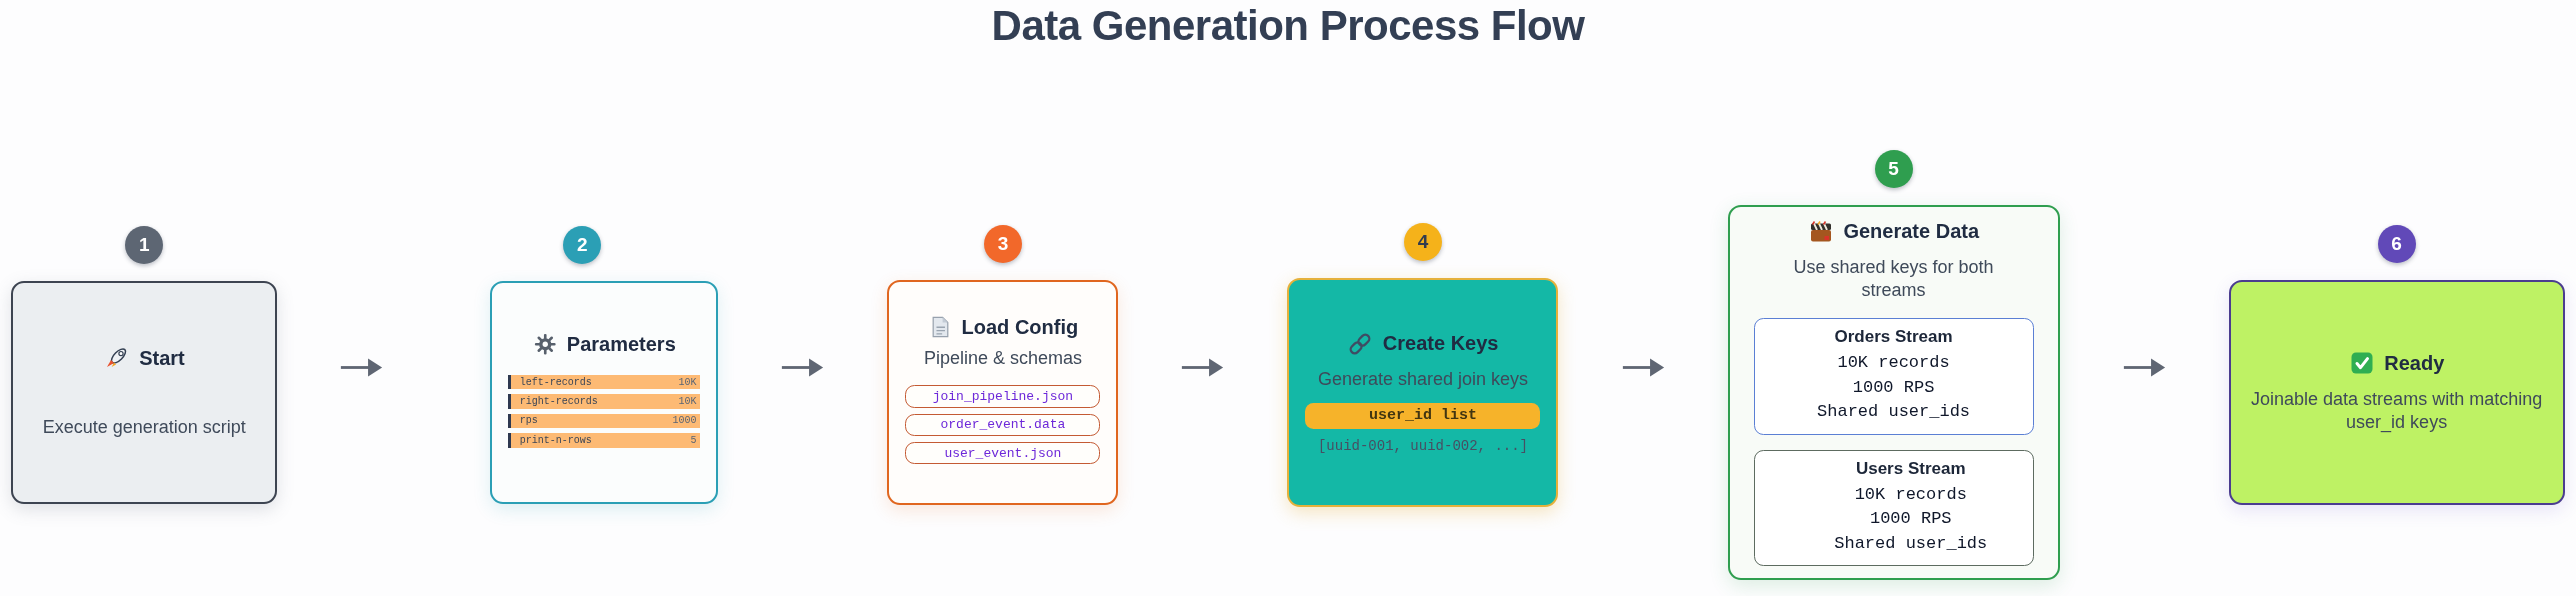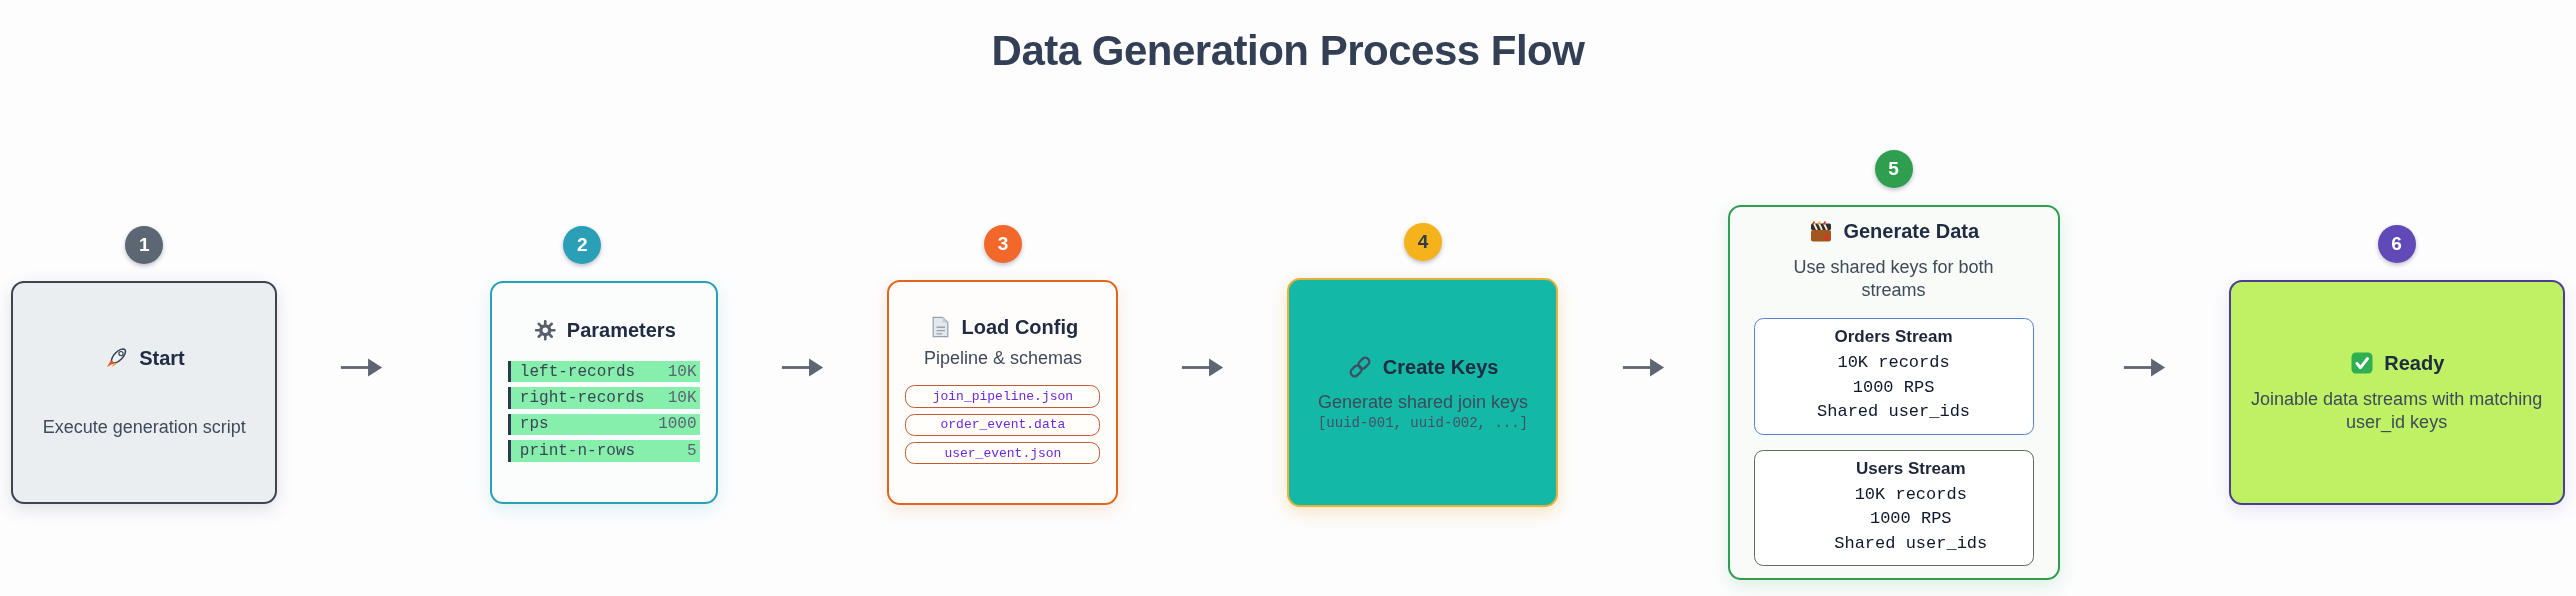--- a/index.html
+++ b/index.html
@@ -4,21 +4,21 @@
 <style>
   html, body { margin: 0; padding: 0; }
   body {
     width: 2576px; height: 597px;
     background: #fdfdfe;
     font-family: "Liberation Sans", sans-serif;
     position: relative;
     overflow: hidden;
   }
   .page-title {
-    position: absolute; top: 27px; left: 0; right: 0;
+    position: absolute; top: 2px; left: 0; right: 0;
     text-align: center;
     font-size: 42px; font-weight: bold;
     color: #333f54;
     letter-spacing: -0.5px;
   }
   .flow {
     position: absolute; left: 11.3px; right: 11.3px; top: 137px; height: 456px;
     display: flex; align-items: center; justify-content: space-between;
   }
   .step { display: flex; flex-direction: column; align-items: center; }
@@ -55,23 +55,23 @@
   .s2 .box {
     width: 228px; height: 223px;
     background: #fbfdfd; border: 2.8px solid #2b9fb5;
     box-shadow: 0 5.6px 17px rgba(43,159,181,.15);
     margin-left: 44px;
   }
   .param-rows { margin-top: 13px; width: 192px; }
   .param-row {
     display: flex; justify-content: space-between; align-items: center;
     border-left: 3.8px solid #2e3950;
-    background: #86efac;
+    background: #fdba74;
     padding: 1.9px 3.8px 1.9px 8.5px; margin: 4.7px 0;
-    font-family: "Liberation Mono", monospace; font-size: 16px; color: #3c4656;
+    font-family: "Liberation Mono", monospace; font-size: 10px; color: #3c4656;
   }
   .param-val { color: #5a6574; }
   
   .s3 .badge { background: #f2682a; }
   .s3 .box {
     width: 231px; height: 225px;
     background: #fffdfb; border: 2.8px solid #e0661f;
     box-shadow: 0 5.6px 17px rgba(226,106,32,.15);
   }
   .s3 .box-sub { margin-top: 7.5px; }
@@ -245,20 +245,21 @@
           <svg class="icon-svg" width="26" height="26" viewBox="0 0 26 26">
             <g transform="rotate(-45 13 13)" fill="none" stroke="#3f4c63" stroke-width="2.3">
               <rect x="1.5" y="9" width="12" height="8" rx="4"></rect>
               <rect x="12.5" y="9" width="12" height="8" rx="4"></rect>
             </g>
           </svg>
         </span>
         <span>Create Keys</span>
       </div>
       <div class="box-sub">Generate shared join keys</div>
+      <div class="key-pill">user_id list</div>
       <div class="key-sample">[uuid-001, uuid-002, ...]</div>
     </div>
   </div>
 
   <span class="arrow">
     <svg width="45" height="21" viewBox="0 0 48 22">
         <path d="M2 9.5 h30 v3 H2 z" fill="#5f6673"></path>
         <path d="M31 1.5 L46 11 L31 20.5 z" fill="#5f6673"></path>
       </svg>
   </span>

